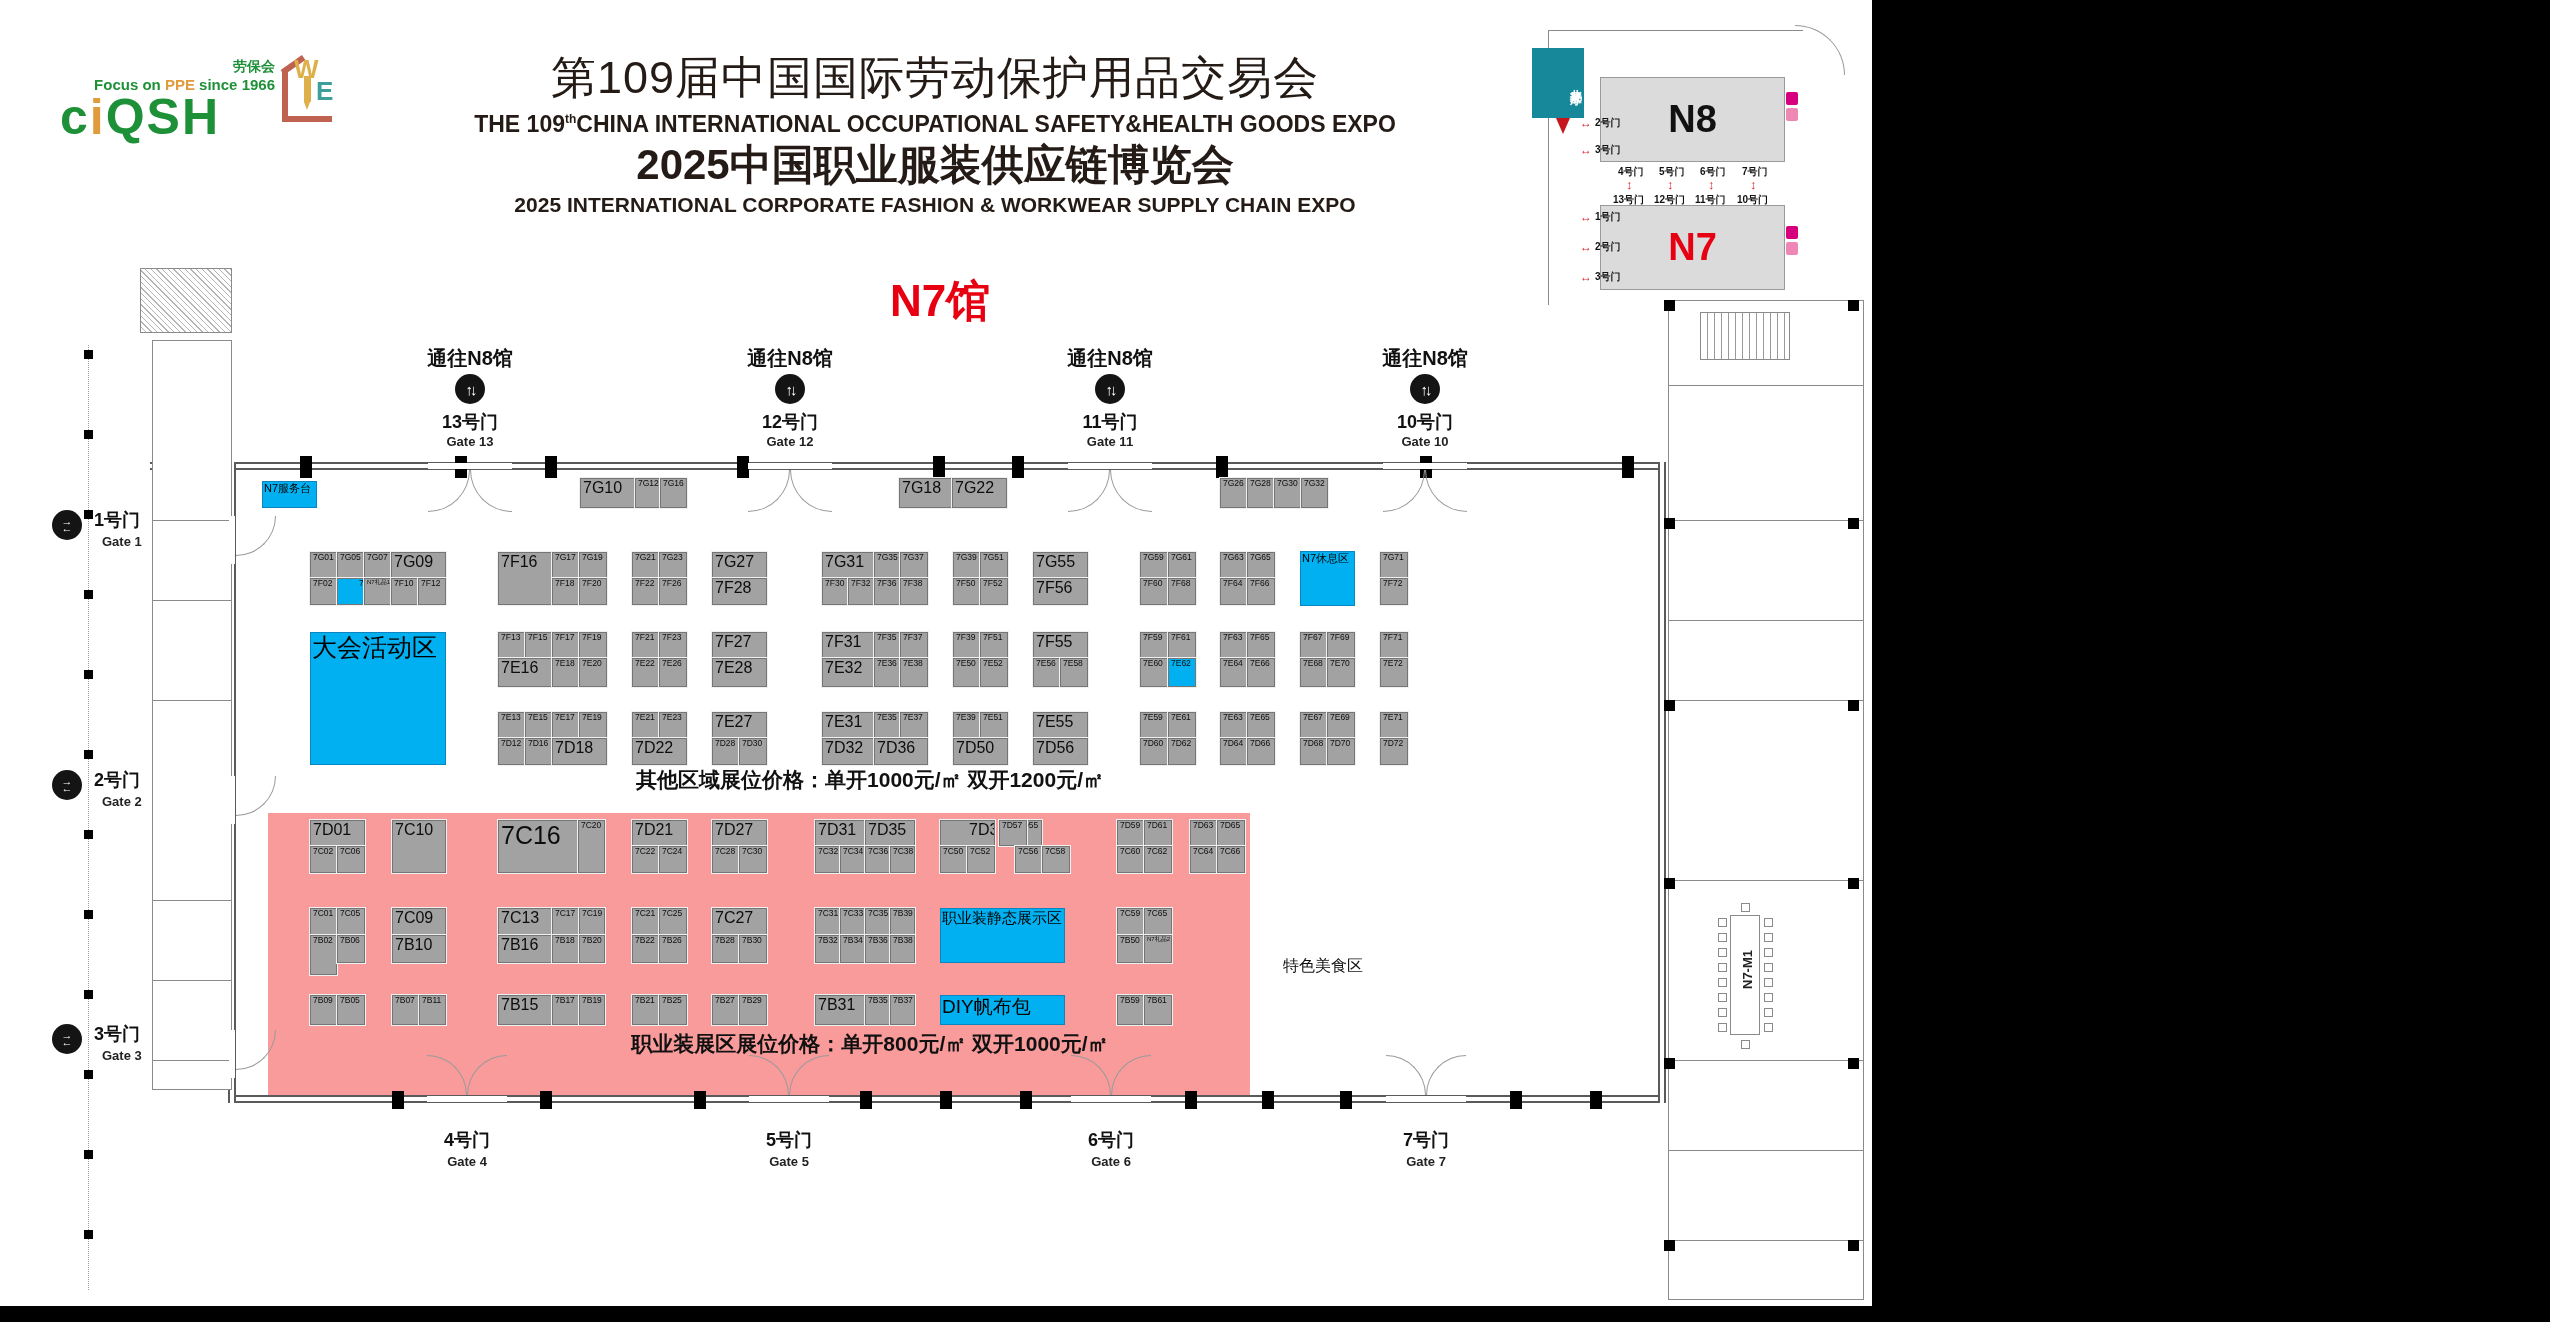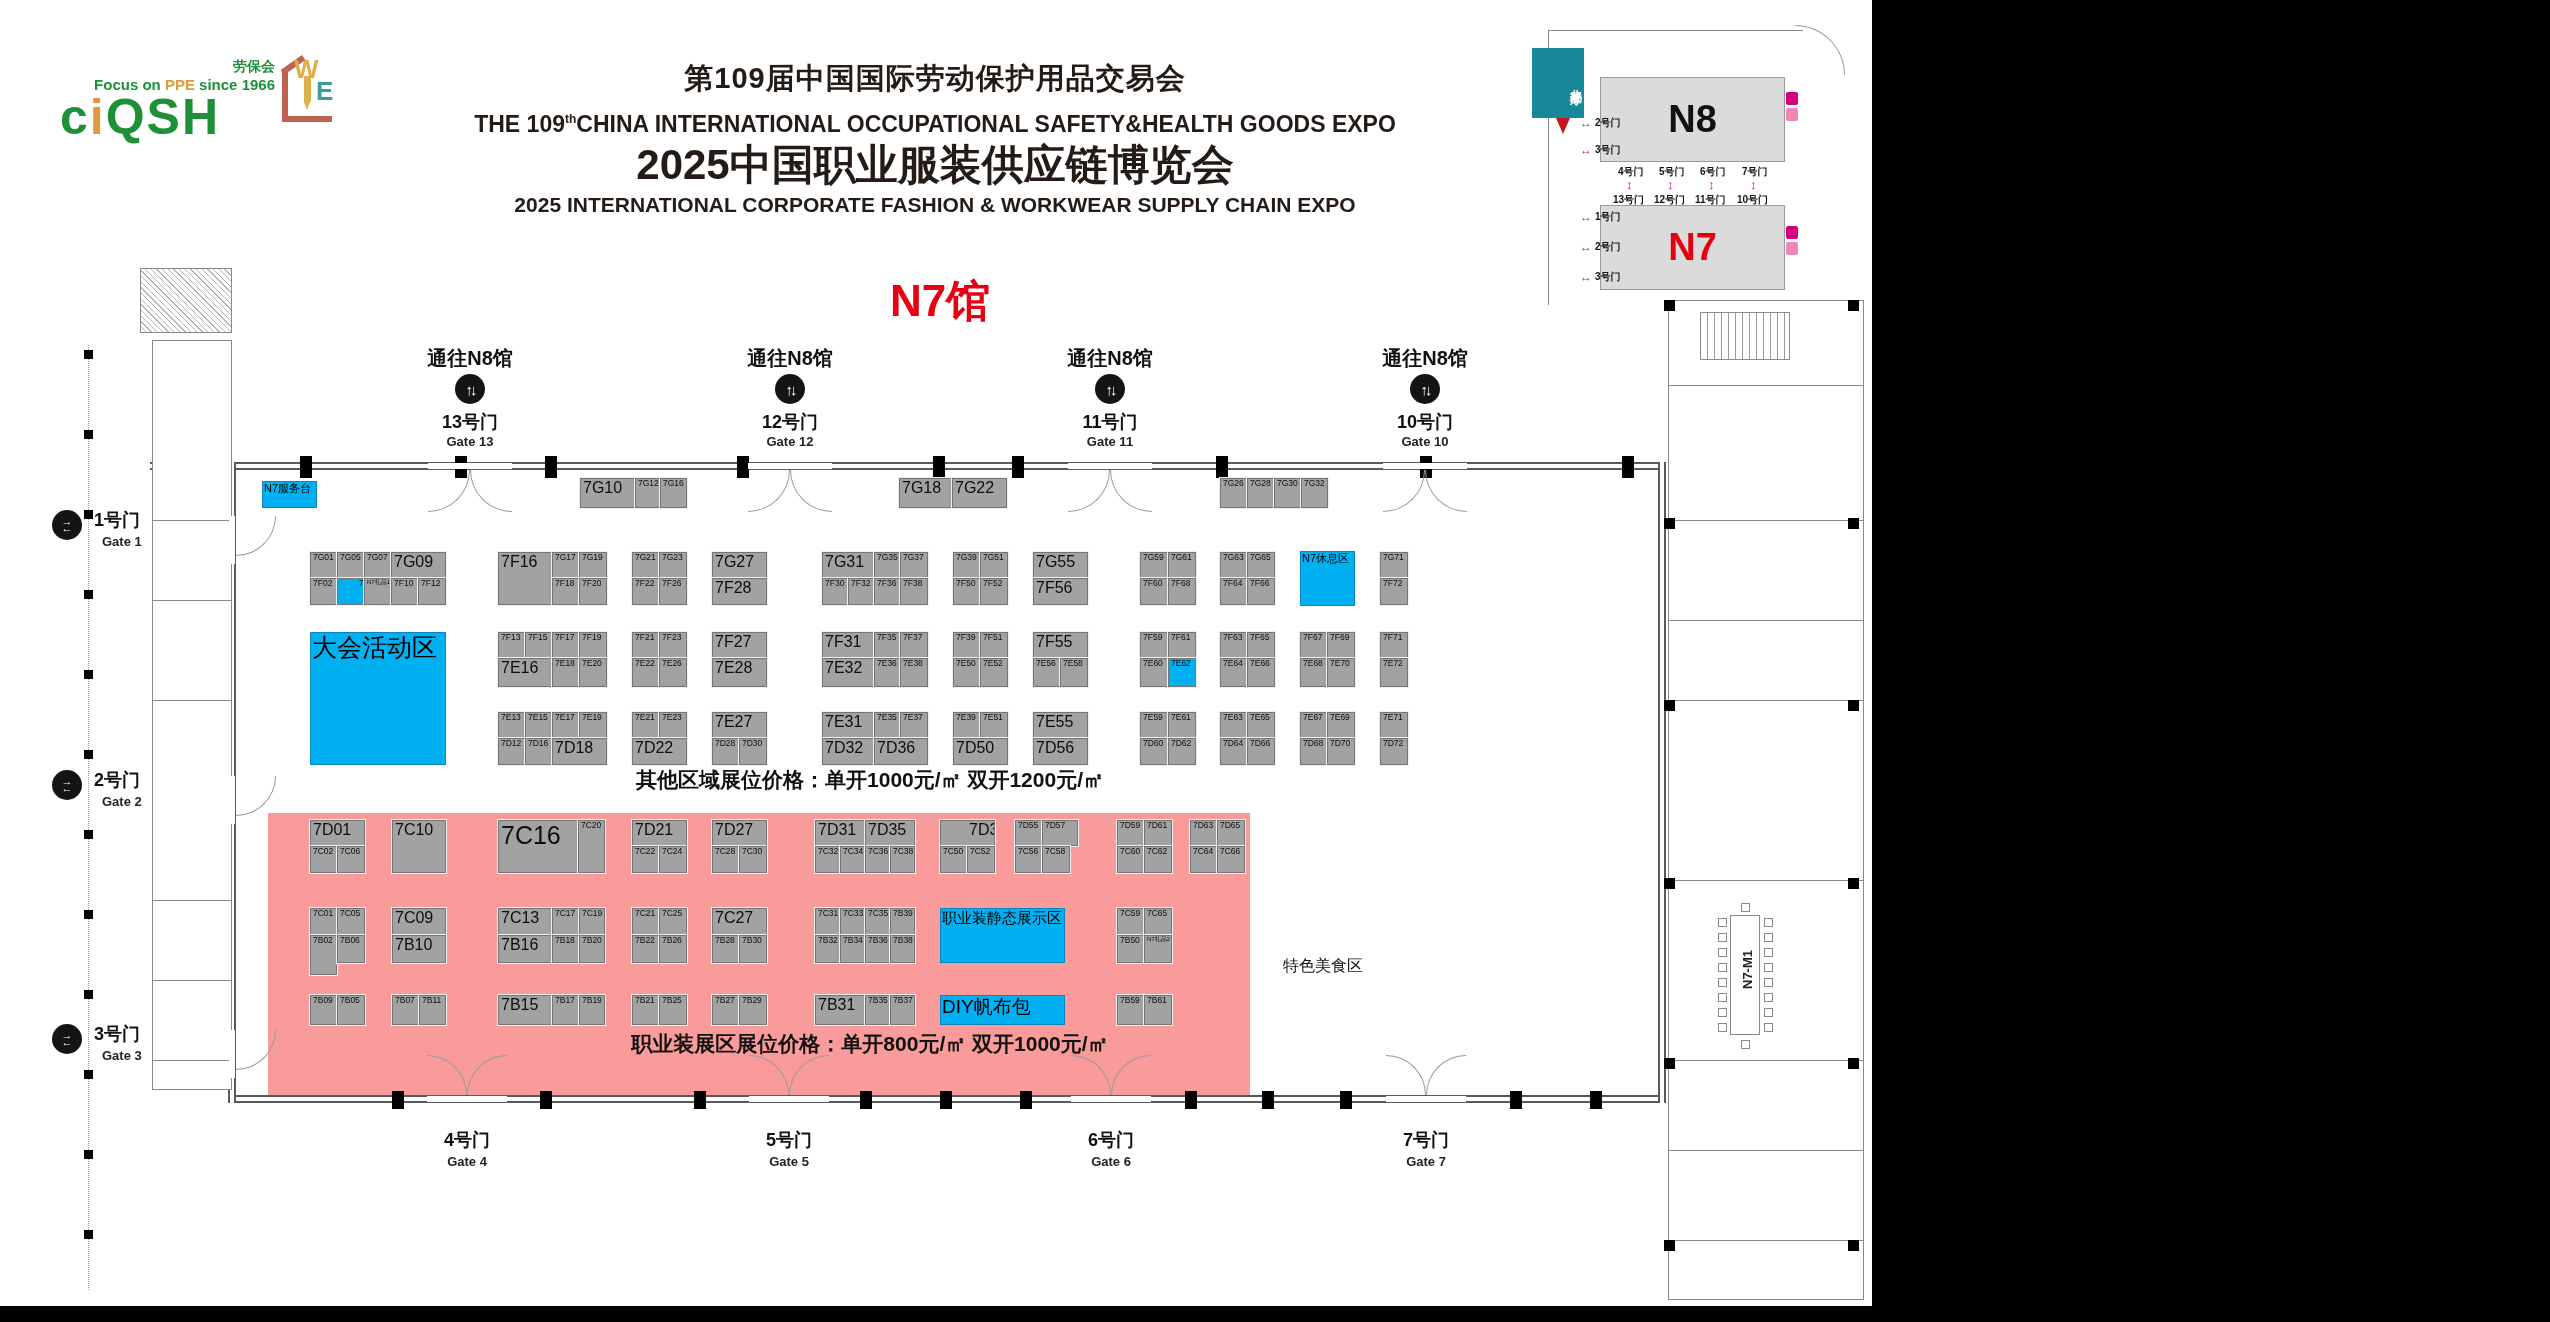--- a/index.html
+++ b/index.html
@@ -10,21 +10,21 @@
   
   .tagline{font-size:15px;font-weight:bold;color:#1d9038;white-space:nowrap;}
   .tagline .ppe{color:#e09c3c;}
   .laobao{font-size:14px;font-weight:bold;color:#1d9038;}
   .wordmark{font-size:50px;font-weight:800;color:#1d9038;letter-spacing:2px;line-height:48px;}
   .wordmark .i{color:#e09c3c;}
   .dates{font-size:27px;font-weight:800;color:#241b16;letter-spacing:1px;}
   .venue-cn{font-size:27px;font-weight:800;color:#241b16;letter-spacing:2px;}
   .venue-en{font-size:17px;font-weight:800;color:#241b16;}
   .titles{text-align:center;color:#241b16;}
-  .t1{font-size:29px;font-weight:700;line-height:52px;letter-spacing:1px;}
+  .t1{font-size:45px;font-weight:400;line-height:52px;letter-spacing:1px;}
   .t1en{font-size:23px;font-weight:800;line-height:30px;}
   .t2{font-size:42px;font-weight:800;line-height:52px;}
   .t2en{font-size:21px;font-weight:800;line-height:28px;}
   .hall-title{font-size:44px;font-weight:800;color:#e60012;text-align:center;}
   sup{font-size:12px;}
   
   .house{position:relative;width:66px;height:60px;}
   .house .frame{position:absolute;left:0;top:14px;width:44px;height:44px;border-left:6px solid #bf6350;border-bottom:6px solid #bf6350;}
   .house .roof{position:absolute;left:-2px;top:4px;width:26px;height:6px;background:#bf6350;transform:rotate(-35deg);}
   .house .w{position:absolute;left:12px;top:-4px;color:#ddb04a;font-size:26px;font-weight:800;}
@@ -417,21 +417,21 @@
         <div class="cell lg" style="left: 815px; top: 820px; width: 50px; height: 26px;">7D31</div>
         <div class="cell lg" style="left: 865px; top: 820px; width: 50px; height: 26px;">7D35</div>
         <div class="cell sm" style="left: 815px; top: 846px; width: 25px; height: 27px;">7C32</div>
         <div class="cell sm" style="left: 840px; top: 846px; width: 25px; height: 27px;">7C34</div>
         <div class="cell sm" style="left: 865px; top: 846px; width: 25px; height: 27px;">7C36</div>
         <div class="cell sm" style="left: 890px; top: 846px; width: 25px; height: 27px;">7C38</div>
         <div class="cell lg" style="left: 940px; top: 820px; width: 55px; height: 26px; padding-left: 28px;">7D39</div>
         <div class="cell sm" style="left: 940px; top: 846px; width: 27px; height: 27px;">7C50</div>
         <div class="cell sm" style="left: 967px; top: 846px; width: 28px; height: 27px;">7C52</div>
         <div class="cell sm" style="left: 1015px; top: 820px; width: 27px; height: 26px;">7D55</div>
-        <div class="cell sm" style="left: 1042px; top: 820px; width: 36px; height: 26px;">7D57</div>
+        <div class="cell sm" style="left: 999px; top: 820px; width: 28px; height: 26px;">7D57</div>
         <div class="cell sm" style="left: 1015px; top: 846px; width: 27px; height: 27px;">7C56</div>
         <div class="cell sm" style="left: 1042px; top: 846px; width: 28px; height: 27px;">7C58</div>
         <div class="cell sm" style="left: 1117px; top: 820px; width: 27px; height: 26px;">7D59</div>
         <div class="cell sm" style="left: 1144px; top: 820px; width: 28px; height: 26px;">7D61</div>
         <div class="cell sm" style="left: 1117px; top: 846px; width: 27px; height: 27px;">7C60</div>
         <div class="cell sm" style="left: 1144px; top: 846px; width: 28px; height: 27px;">7C62</div>
         <div class="cell sm" style="left: 1190px; top: 820px; width: 27px; height: 26px;">7D63</div>
         <div class="cell sm" style="left: 1217px; top: 820px; width: 28px; height: 26px;">7D65</div>
         <div class="cell sm" style="left: 1190px; top: 846px; width: 27px; height: 27px;">7C64</div>
         <div class="cell sm" style="left: 1217px; top: 846px; width: 28px; height: 27px;">7C66</div>

